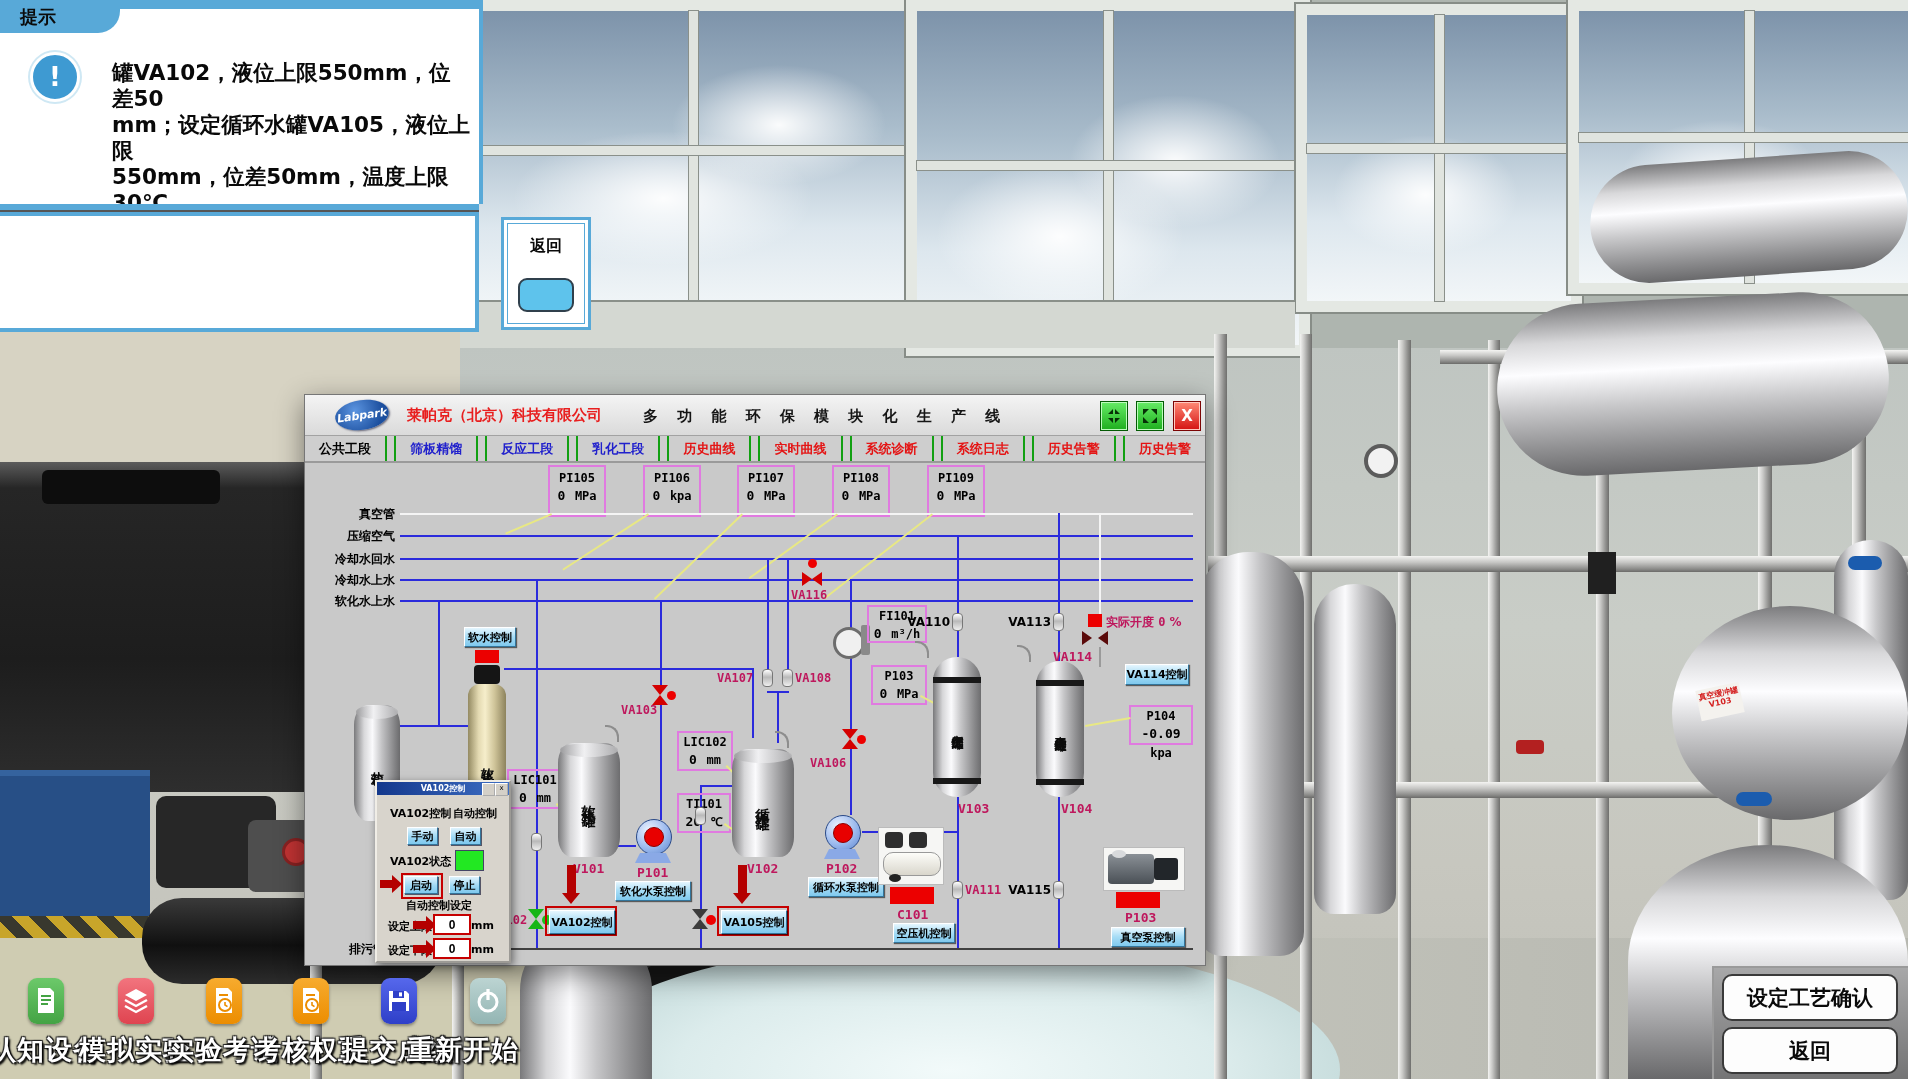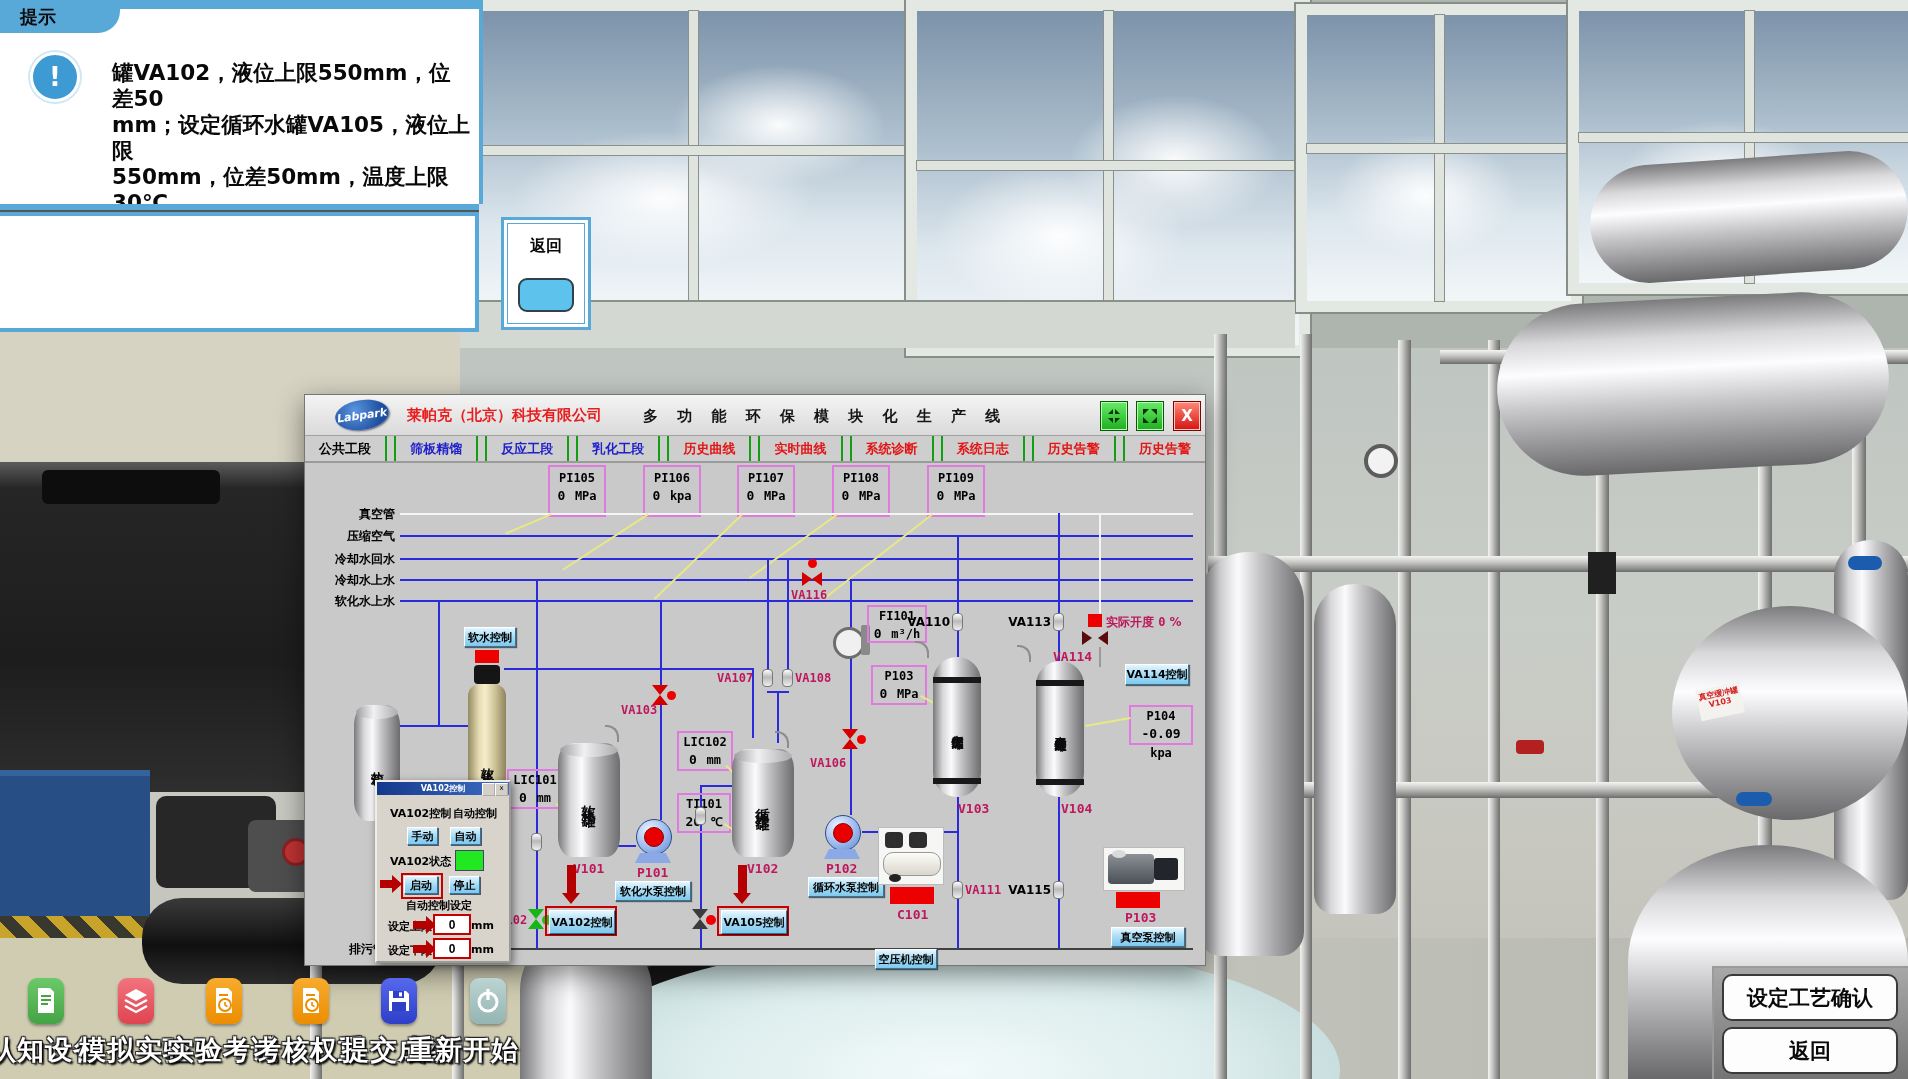--- a/index.html
+++ b/index.html
@@ -463,21 +463,21 @@
     <div class="plbl" style="left:684px;top:488px;">VA115</div>
 
     <div class="photo" style="left:573px;top:432px;width:64px;height:56px;">
       <i class="a" style="left:6px;top:4px;width:18px;height:16px;background:#2e2e2e;border-radius:4px;"></i>
       <i class="a" style="left:30px;top:4px;width:18px;height:16px;background:#2e2e2e;border-radius:4px;"></i>
       <i class="a" style="left:4px;top:24px;width:56px;height:22px;background:linear-gradient(180deg,#fdfdf9,#d9d6cc);border:1px solid #999;border-radius:10px;"></i>
       <i class="a" style="left:10px;top:46px;width:12px;height:8px;background:#222;border-radius:50%;"></i>
     </div>
     <div class="redrect" style="left:585px;top:492px;width:44px;height:17px;"></div>
     <div class="lbl" style="left:592px;top:512px;font-size:13px;">C101</div>
-    <div class="b3d" style="left:570px;top:528px;width:60px;height:18px;margin-top:26px;">空压机控制</div>
+    <div class="b3d" style="left:588px;top:528px;width:60px;height:18px;">空压机控制</div>
 
     <div class="photo" style="left:798px;top:452px;width:80px;height:42px;">
       <i class="a" style="left:4px;top:6px;width:46px;height:30px;background:linear-gradient(180deg,#8a9096,#4a5056);border-radius:4px;"></i>
       <i class="a" style="left:50px;top:10px;width:24px;height:22px;background:#22262a;border-radius:3px;"></i>
       <i class="a" style="left:8px;top:2px;width:14px;height:8px;background:#d8dadc;border-radius:50%;"></i>
     </div>
     <div class="redrect" style="left:811px;top:497px;width:44px;height:16px;"></div>
     <div class="lbl" style="left:820px;top:515px;font-size:13px;">P103</div>
     <div class="b3d" style="left:806px;top:532px;width:72px;height:18px;">真空泵控制</div>
 

